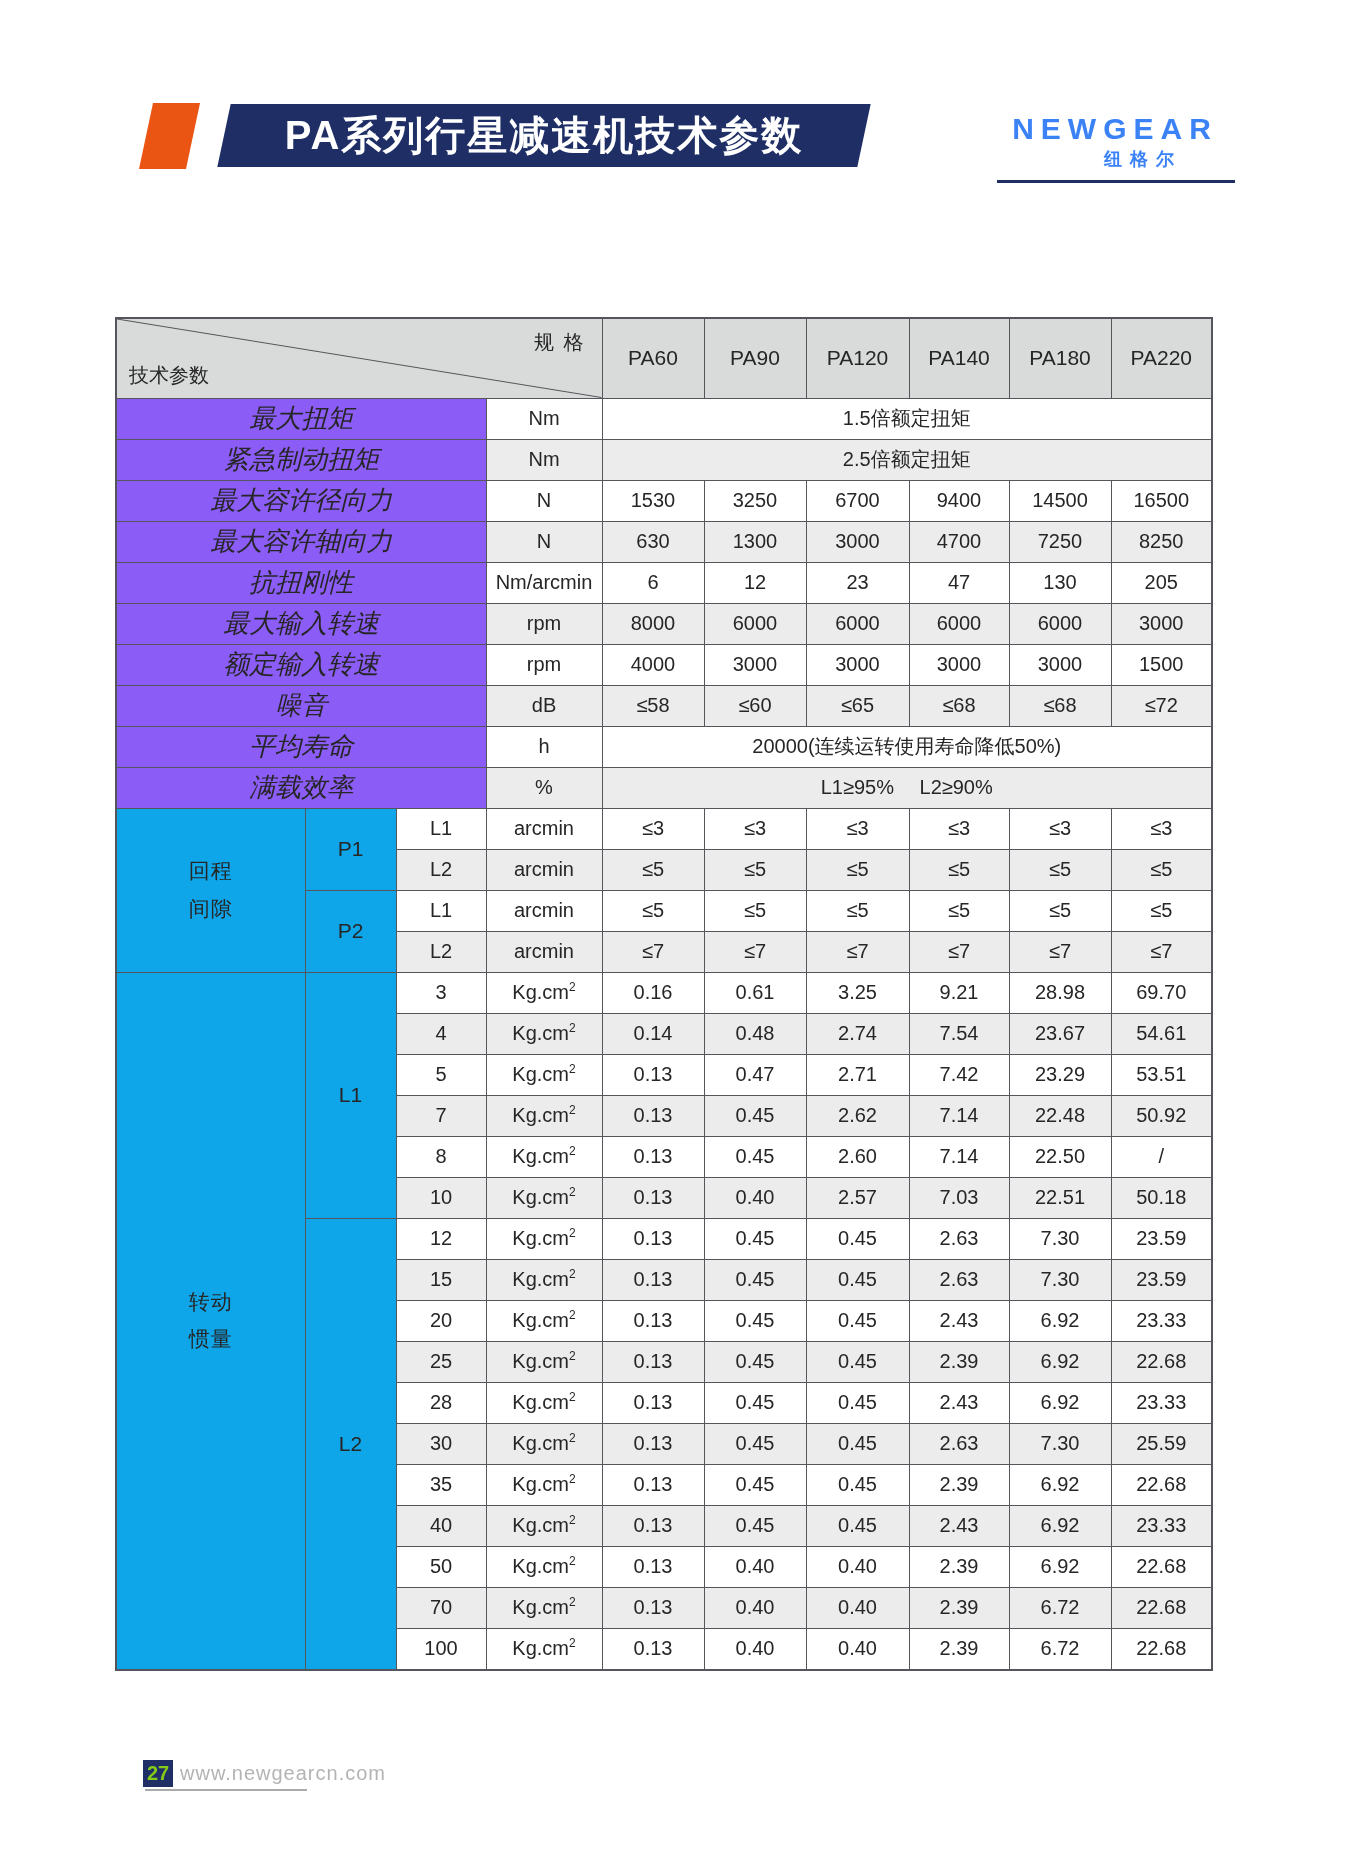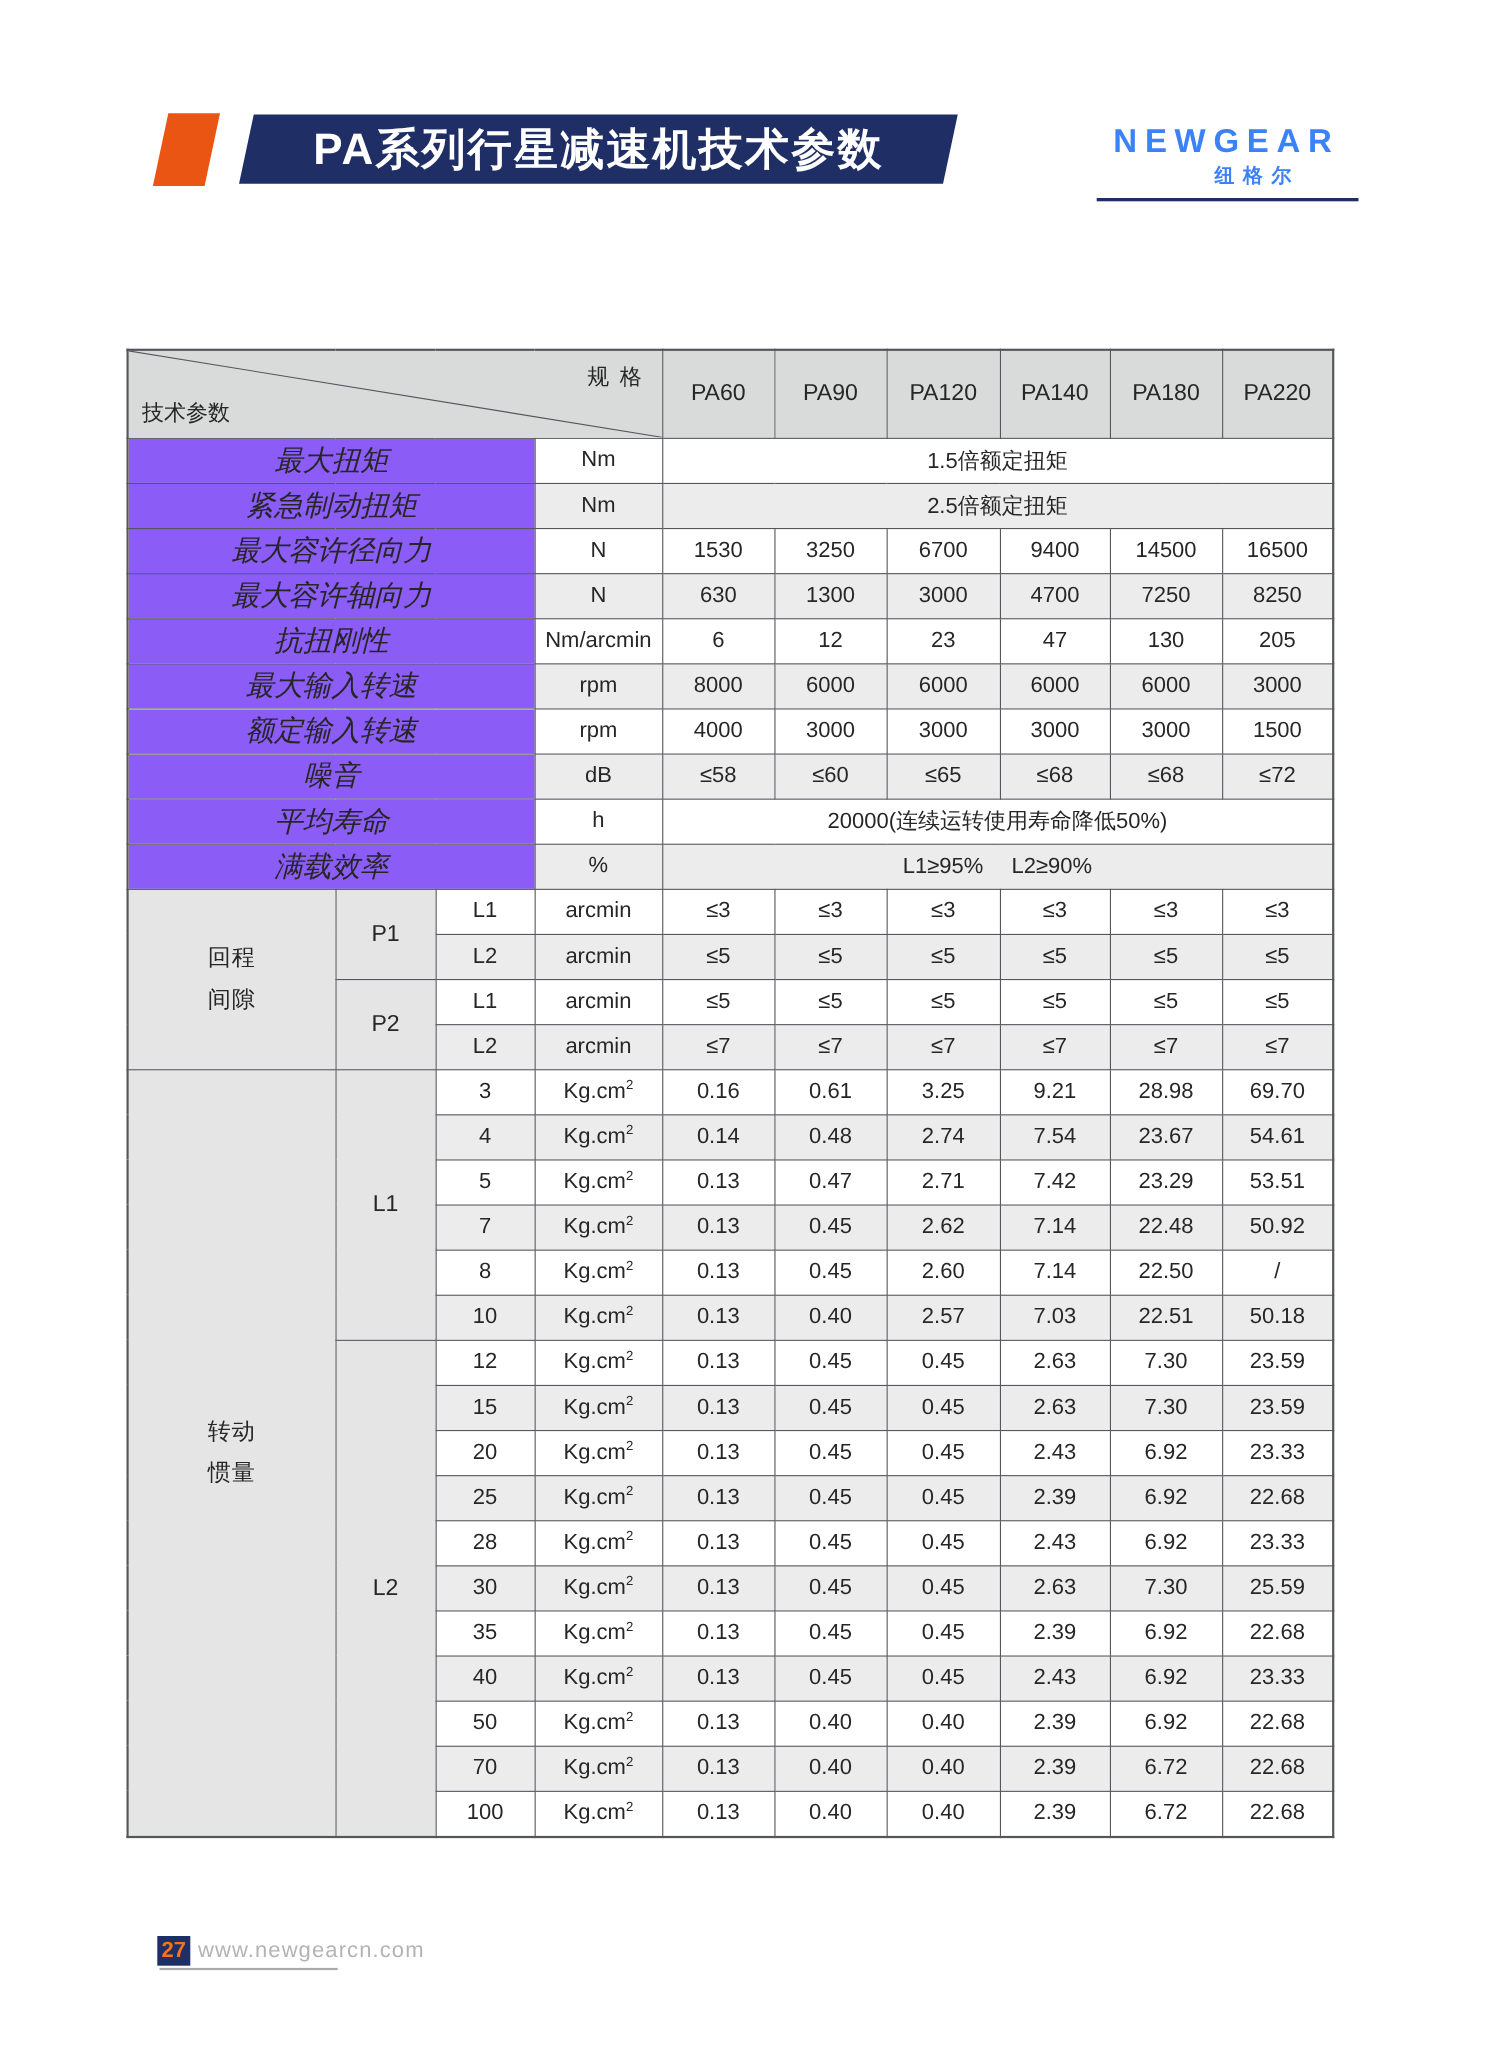--- a/index.html
+++ b/index.html
@@ -27,27 +27,27 @@
     overflow:hidden;white-space:nowrap;}
   thead tr{height:80px;}
   .hd{background:#d9dada;font-size:21px;}
   .corner{background:#d9dada;position:relative;padding:0;}
   .corner svg{position:absolute;left:0;top:0;width:100%;height:100%;display:block;}
   .c-tr{position:absolute;top:10px;right:16px;font-size:20px;letter-spacing:2px;}
   .c-bl{position:absolute;bottom:9px;left:12px;font-size:20px;}
   .lab{background:#8b5cf6;font-size:26px;font-style:italic;}
   .w{background:#ffffff;}
   .g{background:#ececec;}
-  .wlab{background:#e5e5e5;font-size:21px;}
+  .wlab{background:#0ea5e9;font-size:21px;}
   .mult div{line-height:1.15;margin:13px 0;font-size:21px;letter-spacing:1px;}
   td sup{font-size:12px;line-height:0;vertical-align:super;}
 
   
   .pg-box{position:absolute;left:143px;top:1760px;width:30px;height:27px;background:#1f2f66;
-    color:#f97316;font-size:20px;font-weight:bold;display:flex;align-items:center;justify-content:center;}
+    color:#84cc16;font-size:20px;font-weight:bold;display:flex;align-items:center;justify-content:center;}
   .pg-url{position:absolute;left:180px;top:1762px;font-size:20px;color:#b3b3b3;letter-spacing:1px;}
   .pg-rule{position:absolute;left:145px;top:1789px;width:162px;height:2px;background:#aaaaaa;}
 </style>
 </head>
 <body>
 
 <div class="page">
 
   <div class="banner-orange"></div>
   <div class="banner-blue"></div>

